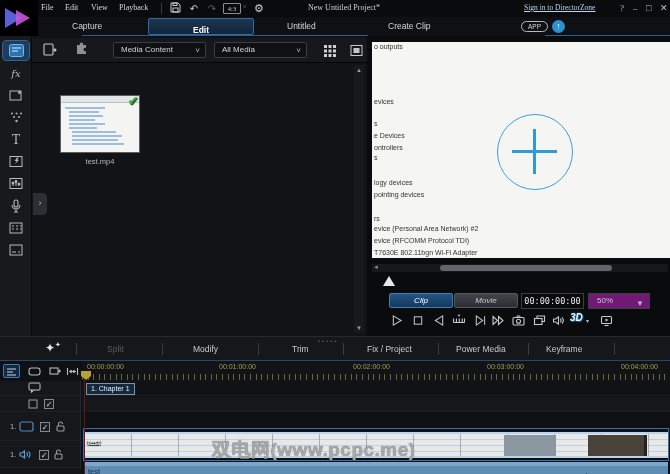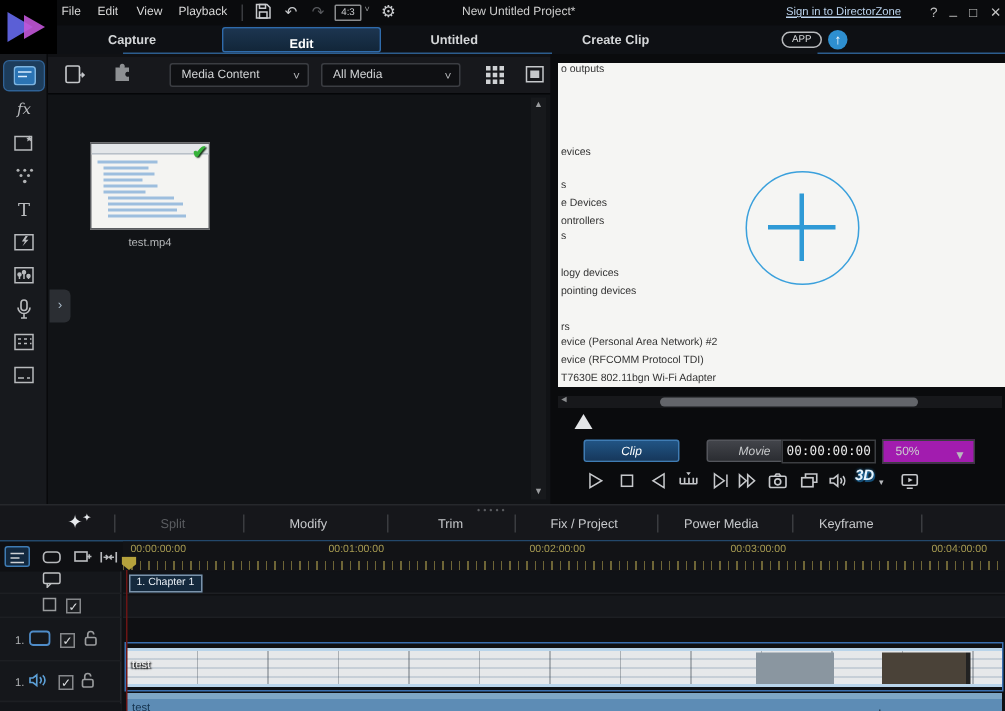--- a/index.html
+++ b/index.html
@@ -3,28 +3,28 @@
 <meta charset="utf-8">
 <style>
   * { margin:0; padding:0; box-sizing:border-box; }
   html,body { background:#000; }
   #app{ position:relative; width:670px; height:474px; overflow:hidden;
         font-family:"Liberation Sans", sans-serif; background:#0c0d10; color:#d6d6d6; }
   .abs{ position:absolute; }
   .txt{ white-space:nowrap; }
 
   
-  #titlebar{ left:0; top:0; width:670px; height:17px; background:#0a0b0d; }
+  #titlebar{ left:0; top:0; width:670px; height:17px; background:#0a0b0d;font-family:Liberation Serif, serif; }
   .menu-item{ top:3px; font-size:8px; color:#d8d8d8; cursor:default; }
   .tb-ic{ top:2px; width:14px; height:13px; color:#c9cbce; font-size:10px; line-height:13px; text-align:center; }
   .vdiv{ width:1px; background:#3a3c40; }
 
   
   #modebar{ left:0; top:17px; width:670px; height:19px; background:#0e1014; }
-  .mode-tab{ top:4px; font-size:8.5px; font-weight:bold; color:#d4d6d8; }
+  .mode-tab{ top:4px; font-size:8.5px; font-weight:normal; color:#d4d6d8; }
   #edit-tab-box{ left:148px; top:1px; width:106px; height:17px; background:linear-gradient(#1c3550,#122639);
                  border:1px solid #2f6bab; border-radius:2px; text-align:center; }
   #edit-tab-box span{ font-size:8.5px; font-weight:bold; color:#fff; line-height:15px; }
 
   
   #logo{ left:0; top:0; width:38px; height:36px; background:#000; }
 
   
   #sidebar{ left:0; top:36px; width:32px; height:300px; background:#17191d; border-right:1px solid #08090b; }
   .sideicon{ left:3px; width:26px; height:19px; display:flex; align-items:center; justify-content:center; color:#b8babd; }
@@ -56,21 +56,21 @@
   #plus-circle:before, #plus-circle:after{ content:""; position:absolute; background:#2f9ad6; }
   #plus-circle:before{ left:14px; top:35px; width:45px; height:3px; }
   #plus-circle:after{ left:35px; top:14px; width:3px; height:45px; }
   #hscroll{ left:5px; top:228px; width:296px; height:8px; background:#17181b; }
   #hscroll-thumb{ position:absolute; left:68px; top:1px; width:172px; height:6px; background:#63656a; border-radius:3px; }
   #seek-tri{ left:16px; top:240px; width:0; height:0; border-left:6px solid transparent;
              border-right:6px solid transparent; border-bottom:10px solid #e4e6e8; }
   .pv-btn{ top:257px; height:15px; font-size:8px; text-align:center; border-radius:2px;font-style:italic; }
   #timecode{ left:154px; top:257px; width:63px; height:16px; background:#0a0a0b; border:1px solid #3c3e42;
              font-family:"DejaVu Sans Mono", monospace; font-size:8.5px; color:#e8e8e8; text-align:center; line-height:14px; }
-  #zoom-dd{ left:221px; top:257px; width:62px; height:16px; background:#a21caf; border:1px solid #3c3e42;
+  #zoom-dd{ left:221px; top:257px; width:62px; height:16px; background:#701a75; border:1px solid #3c3e42;
             font-size:8px; color:#cbcdd0; line-height:14px; padding-left:8px; }
   .tr-ic{ top:277px; width:15px; height:14px; display:flex; align-items:center; justify-content:center; color:#c6c8cb; }
   .tr-ic svg{ stroke:#c6c8cb; fill:none; stroke-width:1.1; }
   #btn-3d{ top:276px; font-size:10px; font-weight:bold; font-style:italic; color:#e8f4fc;
            text-shadow:0 0 2px #2e8fd0, 1px 1px 0 #14486e; }
 
   
   #functionbar{ left:0; top:336px; width:670px; height:24px; background:#16171b; border-top:1px solid #26282c; }
   .fb-item{ top:7px; font-size:8.5px; color:#c9cbce; }
   .fb-item.disabled{ color:#5b5d61; }
@@ -306,21 +306,21 @@
       <div class="devline" style="top:195px">evice (RFCOMM Protocol TDI)</div>
       <div class="devline" style="top:207px">T7630E 802.11bgn Wi-Fi Adapter</div>
       <div id="plus-circle"></div>
     </div>
     <div class="abs" id="hscroll">
       <span class="abs" style="left:1px;top:0;font-size:6px;color:#8a8c8e">◄</span>
       <div id="hscroll-thumb"></div>
     </div>
     <div class="abs" id="seek-tri"></div>
     <div class="abs pv-btn" style="left:22px;width:64px;background:linear-gradient(#215484,#16385c);border:1px solid #3f7cb4;color:#fff;line-height:13px">Clip</div>
-    <div class="abs pv-btn" style="left:104px;width:64px;background:linear-gradient(#42444a,#2b2d32);border:1px solid #54565c;color:#c8cacc;line-height:13px">Movie</div>
+    <div class="abs pv-btn" style="left:87px;width:64px;background:linear-gradient(#42444a,#2b2d32);border:1px solid #54565c;color:#c8cacc;line-height:13px">Movie</div>
     <div class="abs txt" id="timecode">00:00:00:00</div>
     <div class="abs" id="zoom-dd">
       <span class="txt">50%</span>
       <span class="dd-chev" style="top:3px">▼</span>
     </div>
 
     <span class="abs tr-ic" style="left:22px">
         <svg width="12" height="13" viewBox="0 0 13 13">
           <polygon points="2.5,1.5 11,6.5 2.5,11.5"></polygon>
         </svg>
@@ -504,14 +504,15 @@
         <span class="clip-label" style="color:#123least;color:#14314c;text-shadow:none;top:5px">test</span>
 
         <div class="wavetick" style="left:502px;height:12px"></div>
 
       </div>
     </div>
 
     <div class="abs" id="playhead-line" style="top:19px;left:84px;height:95px"></div>
   </div>
 
+  <div class="abs txt" id="watermark">双电网(www.pcpc.me)</div>
 
 </div>
 
 </body></html>

